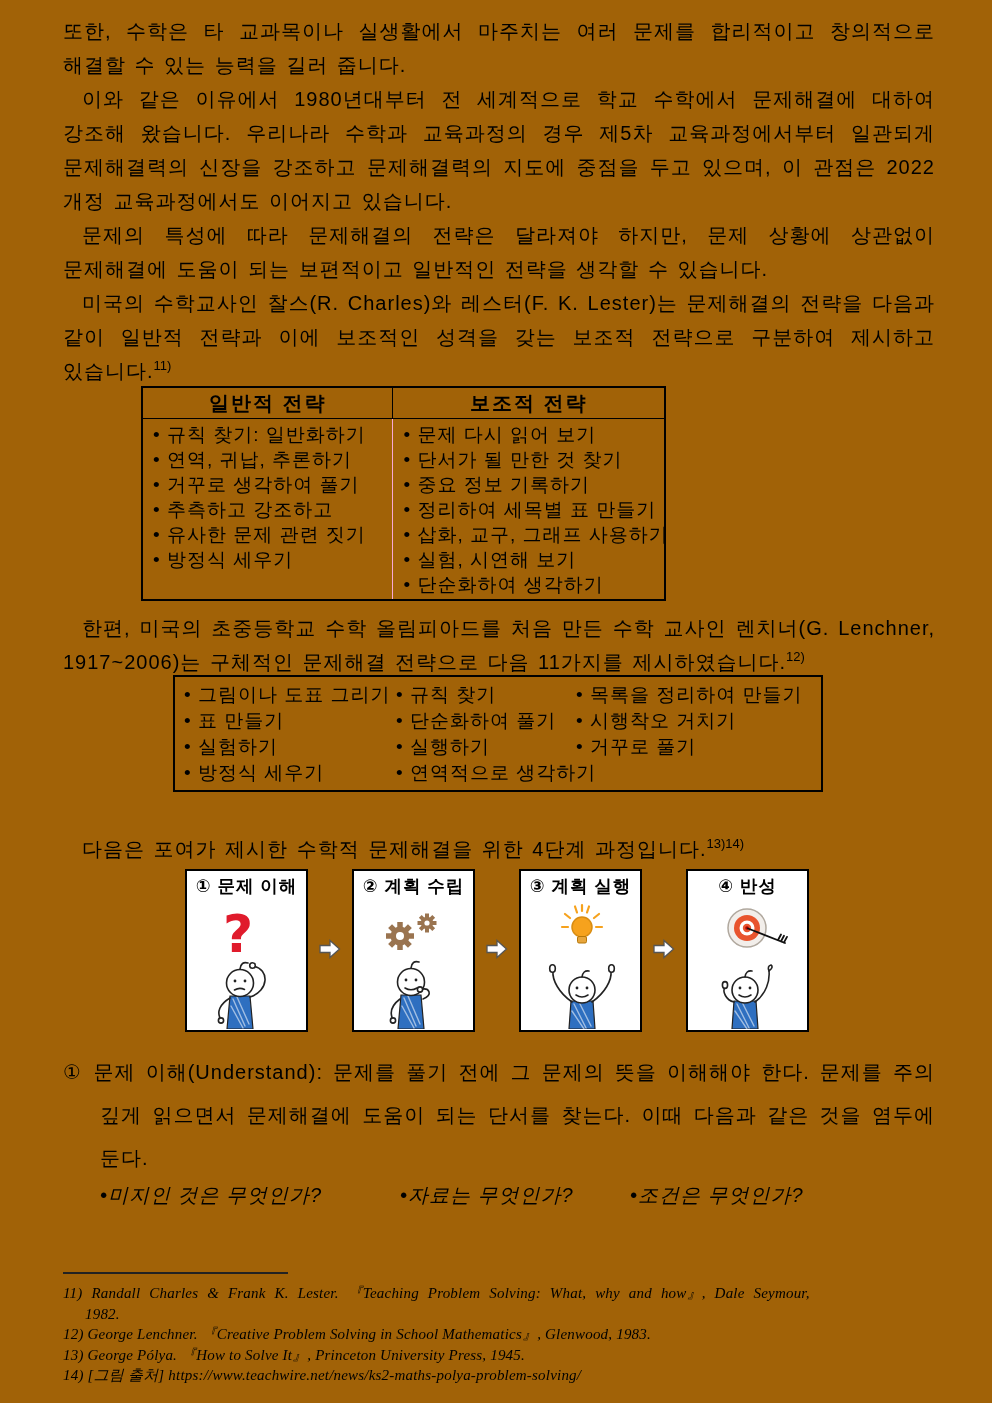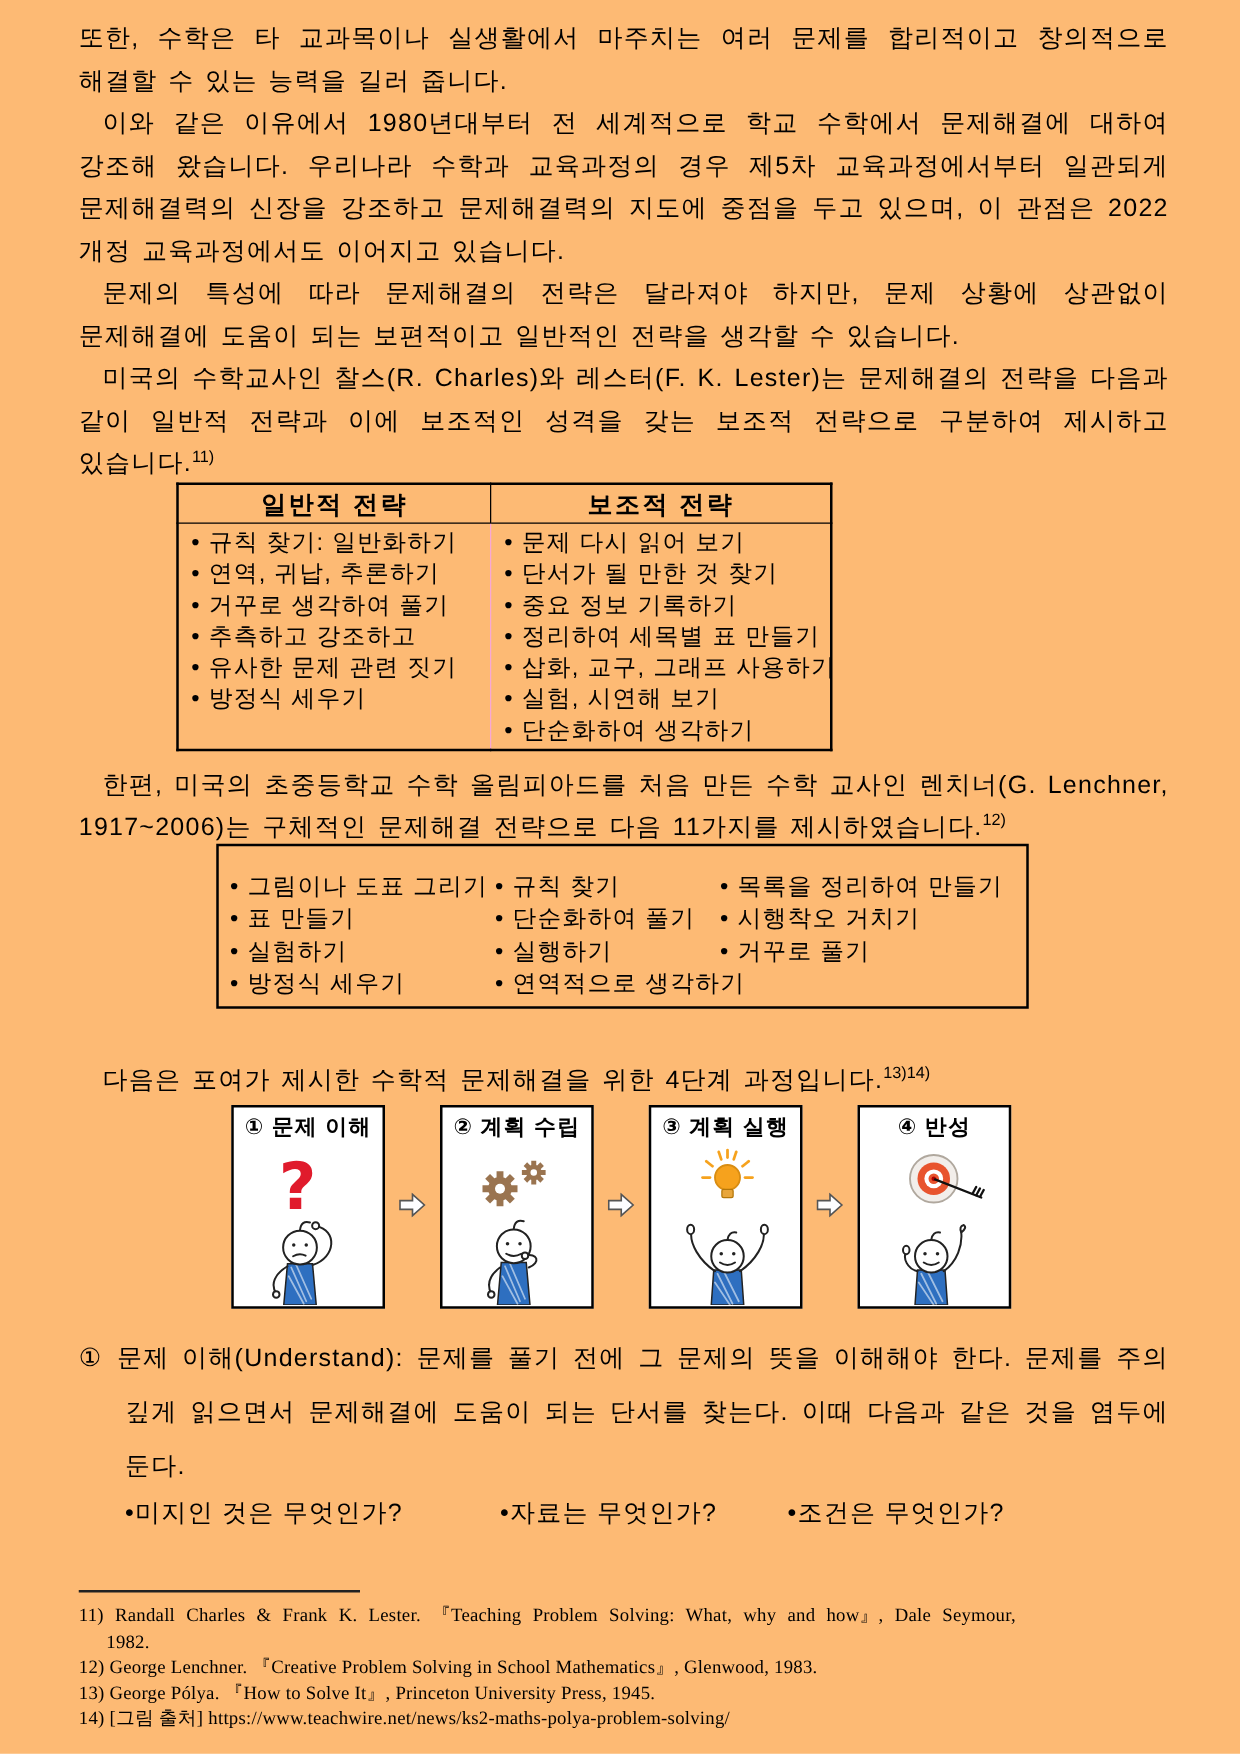--- a/index.html
+++ b/index.html
@@ -1,63 +1,63 @@
 <!DOCTYPE html>
 <html><head>
 <meta charset="utf-8">
 <style>
   html,body{margin:0;padding:0;background:#fff;}
   body{width:992px;height:1403px;overflow:hidden;
        font-family:"Liberation Sans","DejaVu Sans",sans-serif;color:#000;}
-  .page{position:relative;width:992px;height:1403px;background:#fdba74;}
+  .page{position:relative;width:992px;height:1403px;background:#a16207;}
   .content{padding:14px 57px 0 63px;width:872px;}
 
   p.body{margin:0;font-size:20px;line-height:34px;letter-spacing:1px;word-spacing:2px;
          text-align:justify;word-break:keep-all;}
   p.indent{text-indent:19px;}
   .gap-top{margin-top:22px;}
   sup.ref{font-size:13px;line-height:0;vertical-align:super;letter-spacing:0;}
 
   
   table.strategy{border-collapse:collapse;margin:-2px 0 0 78px;table-layout:fixed;
                  width:525px;border:2px solid #000;}
   table.strategy th{border:1px solid #000;font-size:20px;font-weight:bold;height:30px;
                     text-align:center;letter-spacing:2px;padding:0;}
   table.strategy td{border:1px solid #f9a8d4;vertical-align:top;padding:3px 4px 2px 10px;}
   table.strategy ul{margin:0;padding:0;list-style:none;}
   table.strategy li{font-size:19px;line-height:25px;letter-spacing:1px;white-space:nowrap;}
   table.strategy li::before{content:"• ";}
 
   
   .lenchner{margin:-4px 0 0 110px;width:650px;border:2px solid #000;box-sizing:border-box;
-            padding:20px 0 4px 9px;display:grid;grid-template-columns:212px 180px auto;}
+            padding:5px 0 4px 9px;display:grid;grid-template-columns:212px 180px auto;}
   .lenchner ul{margin:0;padding:0;list-style:none;}
   .lenchner li{font-size:19px;line-height:26px;letter-spacing:1px;white-space:nowrap;}
   .lenchner li::before{content:"• ";}
 
   
   .diagram{position:relative;margin-top:3px;height:164px;}
   .panel{position:absolute;top:0;width:123px;height:163px;border:2px solid #000;
          box-sizing:border-box;background:#fff;}
   .panel .plabel{margin-top:3px;text-align:center;font-size:17.5px;font-weight:bold;
                  letter-spacing:1px;white-space:nowrap;}
   .panel svg{display:block;margin:0 auto;}
   .step-arrow{position:absolute;top:70px;}
 
   
   p.hang{margin:18px 0 0 0;font-size:20px;line-height:43px;letter-spacing:1px;word-spacing:2px;
          text-align:justify;word-break:keep-all;padding-left:37px;text-indent:-37px;}
   .marker{margin-right:10px;}
-  .qbullets{position:relative;height:30px;margin-top:2px;}
+  .qbullets{position:relative;height:30px;margin-top:2px;font-style:italic;}
   .qbullets span{position:absolute;top:0;font-size:20px;letter-spacing:1px;white-space:nowrap;}
   .qb1{left:37px;} .qb2{left:337px;} .qb3{left:567px;}
 
   
   .footnotes{position:absolute;left:63px;top:1272px;width:872px;
-             font-family:"Liberation Serif","DejaVu Serif",serif;font-size:15px;}
+             font-family:"Liberation Serif","DejaVu Serif",serif;font-size:15px;font-style:italic;}
   .fn-rule{width:225px;border-top:2px solid #222;margin-bottom:9px;}
   .fn{line-height:20.5px;letter-spacing:.2px;}
   .fn-wide{word-spacing:5px;}
   .fn-cont{padding-left:22px;}
 </style>
 </head>
 <body>
 
 <div class="page">
   <div class="content">

